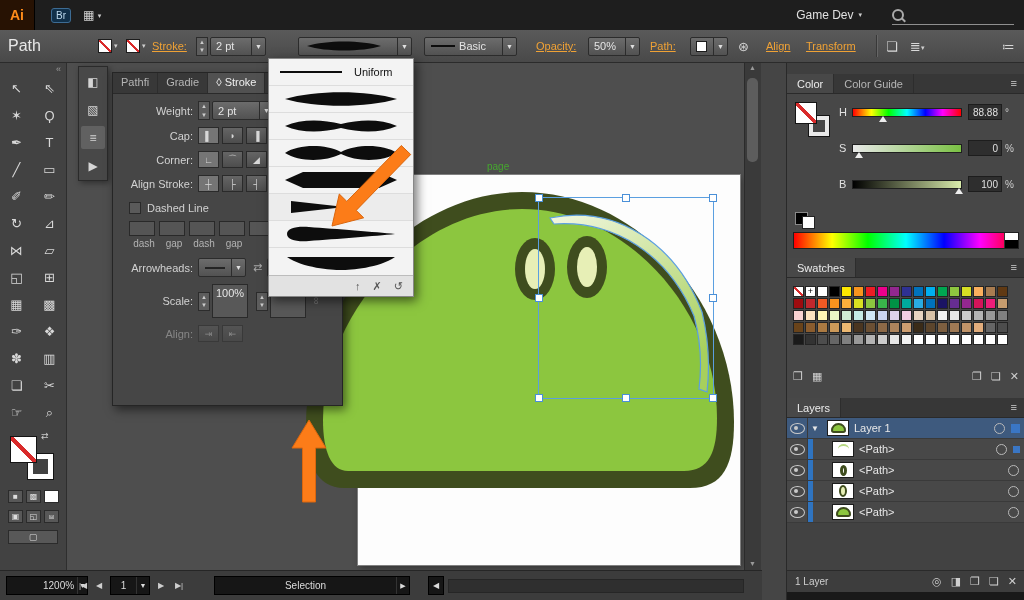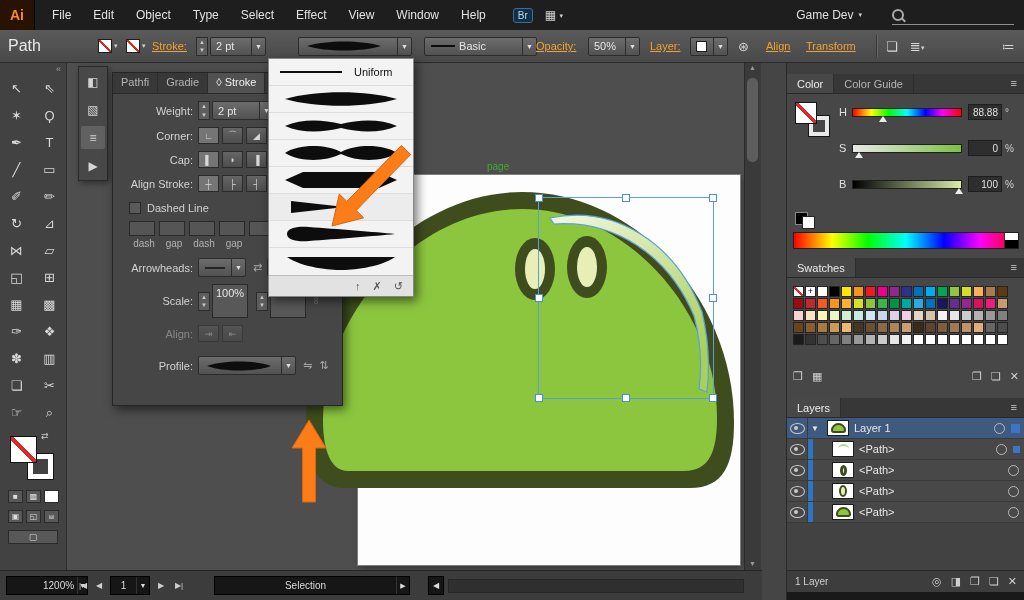--- a/index.html
+++ b/index.html
@@ -155,31 +155,20 @@
   
   .arrows{position:absolute;left:0;top:0;width:1024px;height:600px;z-index:60;pointer-events:none;}
 </style>
 </head>
 <body>
 
 <div id="app">
 
   <div class="menubar">
     <div class="ai-logo">Ai</div>
-    <div class="menus">
-      <span class="menu">File</span>
-      <span class="menu">Edit</span>
-      <span class="menu">Object</span>
-      <span class="menu">Type</span>
-      <span class="menu">Select</span>
-      <span class="menu">Effect</span>
-      <span class="menu">View</span>
-      <span class="menu">Window</span>
-      <span class="menu">Help</span>
-    </div>
     <span class="br-badge">Br</span>
     <span class="layout-ico">▦ <span class="caret">▾</span></span>
     <span class="mb-spacer"></span>
     <span class="workspace">
         <span>Game Dev</span>
         <span class="caret">▾</span>
       </span>
     <span class="search">
         <span class="mag"></span>
       </span>
@@ -214,38 +203,38 @@
       <span class="combo" style="width:114px;">
         <span class="cv">
             <svg width="80" height="14" viewBox="0 0 80 14">
               <path d="M3,7 C22,1 58,1 77,7 C58,13 22,13 3,7 Z" fill="#0d0d0d"></path>
             </svg>
           </span>
         <span class="ca">▼</span>
       </span>
     </div>
     <div class="cb" style="left:424px;">
-      <span class="combo" style="width:113px;">
+      <span class="combo" style="width:93px;">
         <span class="cv"><svg width="26" height="6" viewBox="0 0 26 6">
               <line x1="1" y1="3" x2="25" y2="3" stroke="#0d0d0d" stroke-width="2"></line>
             </svg>&nbsp;<span>Basic</span></span>
         <span class="ca">▼</span>
       </span>
     </div>
     <div class="cb" style="left:536px;">
         <span class="olink">Opacity:</span>
       </div>
     <div class="cb" style="left:588px;align-items:center;">
       <span class="combo" style="width:52px;">
           <span class="cv">50%</span>
           <span class="ca">▼</span>
         </span>
     </div>
     <div class="cb" style="left:650px;">
-        <span class="olink">Layer:</span>
+        <span class="olink">Path:</span>
       </div>
     <div class="cb" style="left:690px;">
       <span class="combo" style="width:38px;">
           <span class="cv">
             <span class="mini-sw" style="width:11px;height:11px;"></span>
           </span>
           <span class="ca">▼</span>
         </span>
     </div>
     <div class="cb" style="left:738px;">
@@ -372,31 +361,31 @@
         <span class="stepper">
             <span>▲</span>
             <span>▼</span>
           </span>
         <span class="combo" style="width:62px;">
             <span class="cv">2 pt</span>
             <span class="ca">▼</span>
           </span>
       </div>
       <div class="sp-row">
+        <span class="sp-lbl">Cap:</span>
+        <span class="tbtn on">▌</span>
+        <span class="tbtn">◗</span>
+        <span class="tbtn">▐</span>
+      </div>
+      <div class="sp-row">
         <span class="sp-lbl">Corner:</span>
         <span class="tbtn on">∟</span>
         <span class="tbtn">⌒</span>
         <span class="tbtn">◢</span>
         <span class="sp-mini-lbl">L</span>
-      </div>
-      <div class="sp-row">
-        <span class="sp-lbl">Cap:</span>
-        <span class="tbtn on">▌</span>
-        <span class="tbtn">◗</span>
-        <span class="tbtn">▐</span>
       </div>
       <div class="sp-row">
         <span class="sp-lbl">Align Stroke:</span>
         <span class="tbtn on">┼</span>
         <span class="tbtn">├</span>
         <span class="tbtn">┤</span>
       </div>
       <div class="sp-row" style="margin-top:10px;">
         <span class="checkbox"></span>
         <span style="color:#d2d2d2;">Dashed Line</span>
@@ -442,33 +431,20 @@
             <span>▲</span>
             <span>▼</span>
           </span>
         <span class="valbox">100%</span>
         <span class="linkico dim">∞</span>
       </div>
       <div class="sp-row dim">
         <span class="sp-lbl">Align:</span>
         <span class="tbtn">⇥</span>
         <span class="tbtn">⇤</span>
-      </div>
-      <div class="sp-row" style="margin-top:14px;">
-        <span class="sp-lbl">Profile:</span>
-        <span class="combo" style="width:98px;">
-          <span class="cv">
-              <svg width="70" height="14" viewBox="0 0 70 14">
-                <path d="M3,7 C19,1 51,1 67,7 C51,13 19,13 3,7 Z" fill="#0d0d0d"></path>
-              </svg>
-            </span>
-          <span class="ca">▼</span>
-        </span>
-        <span class="flipico">⇋</span>
-        <span class="flipico">⇅</span>
       </div>
     </div>
   </div>
 
   <div class="wp-dropdown">
     <div class="wp-item">
       <svg width="68" height="18" viewBox="0 0 68 18">
           <line x1="3" y1="9" x2="65" y2="9" stroke="#0d0d0d" stroke-width="2"></line>
         </svg>
       <span class="wp-uni-lbl">Uniform</span>

